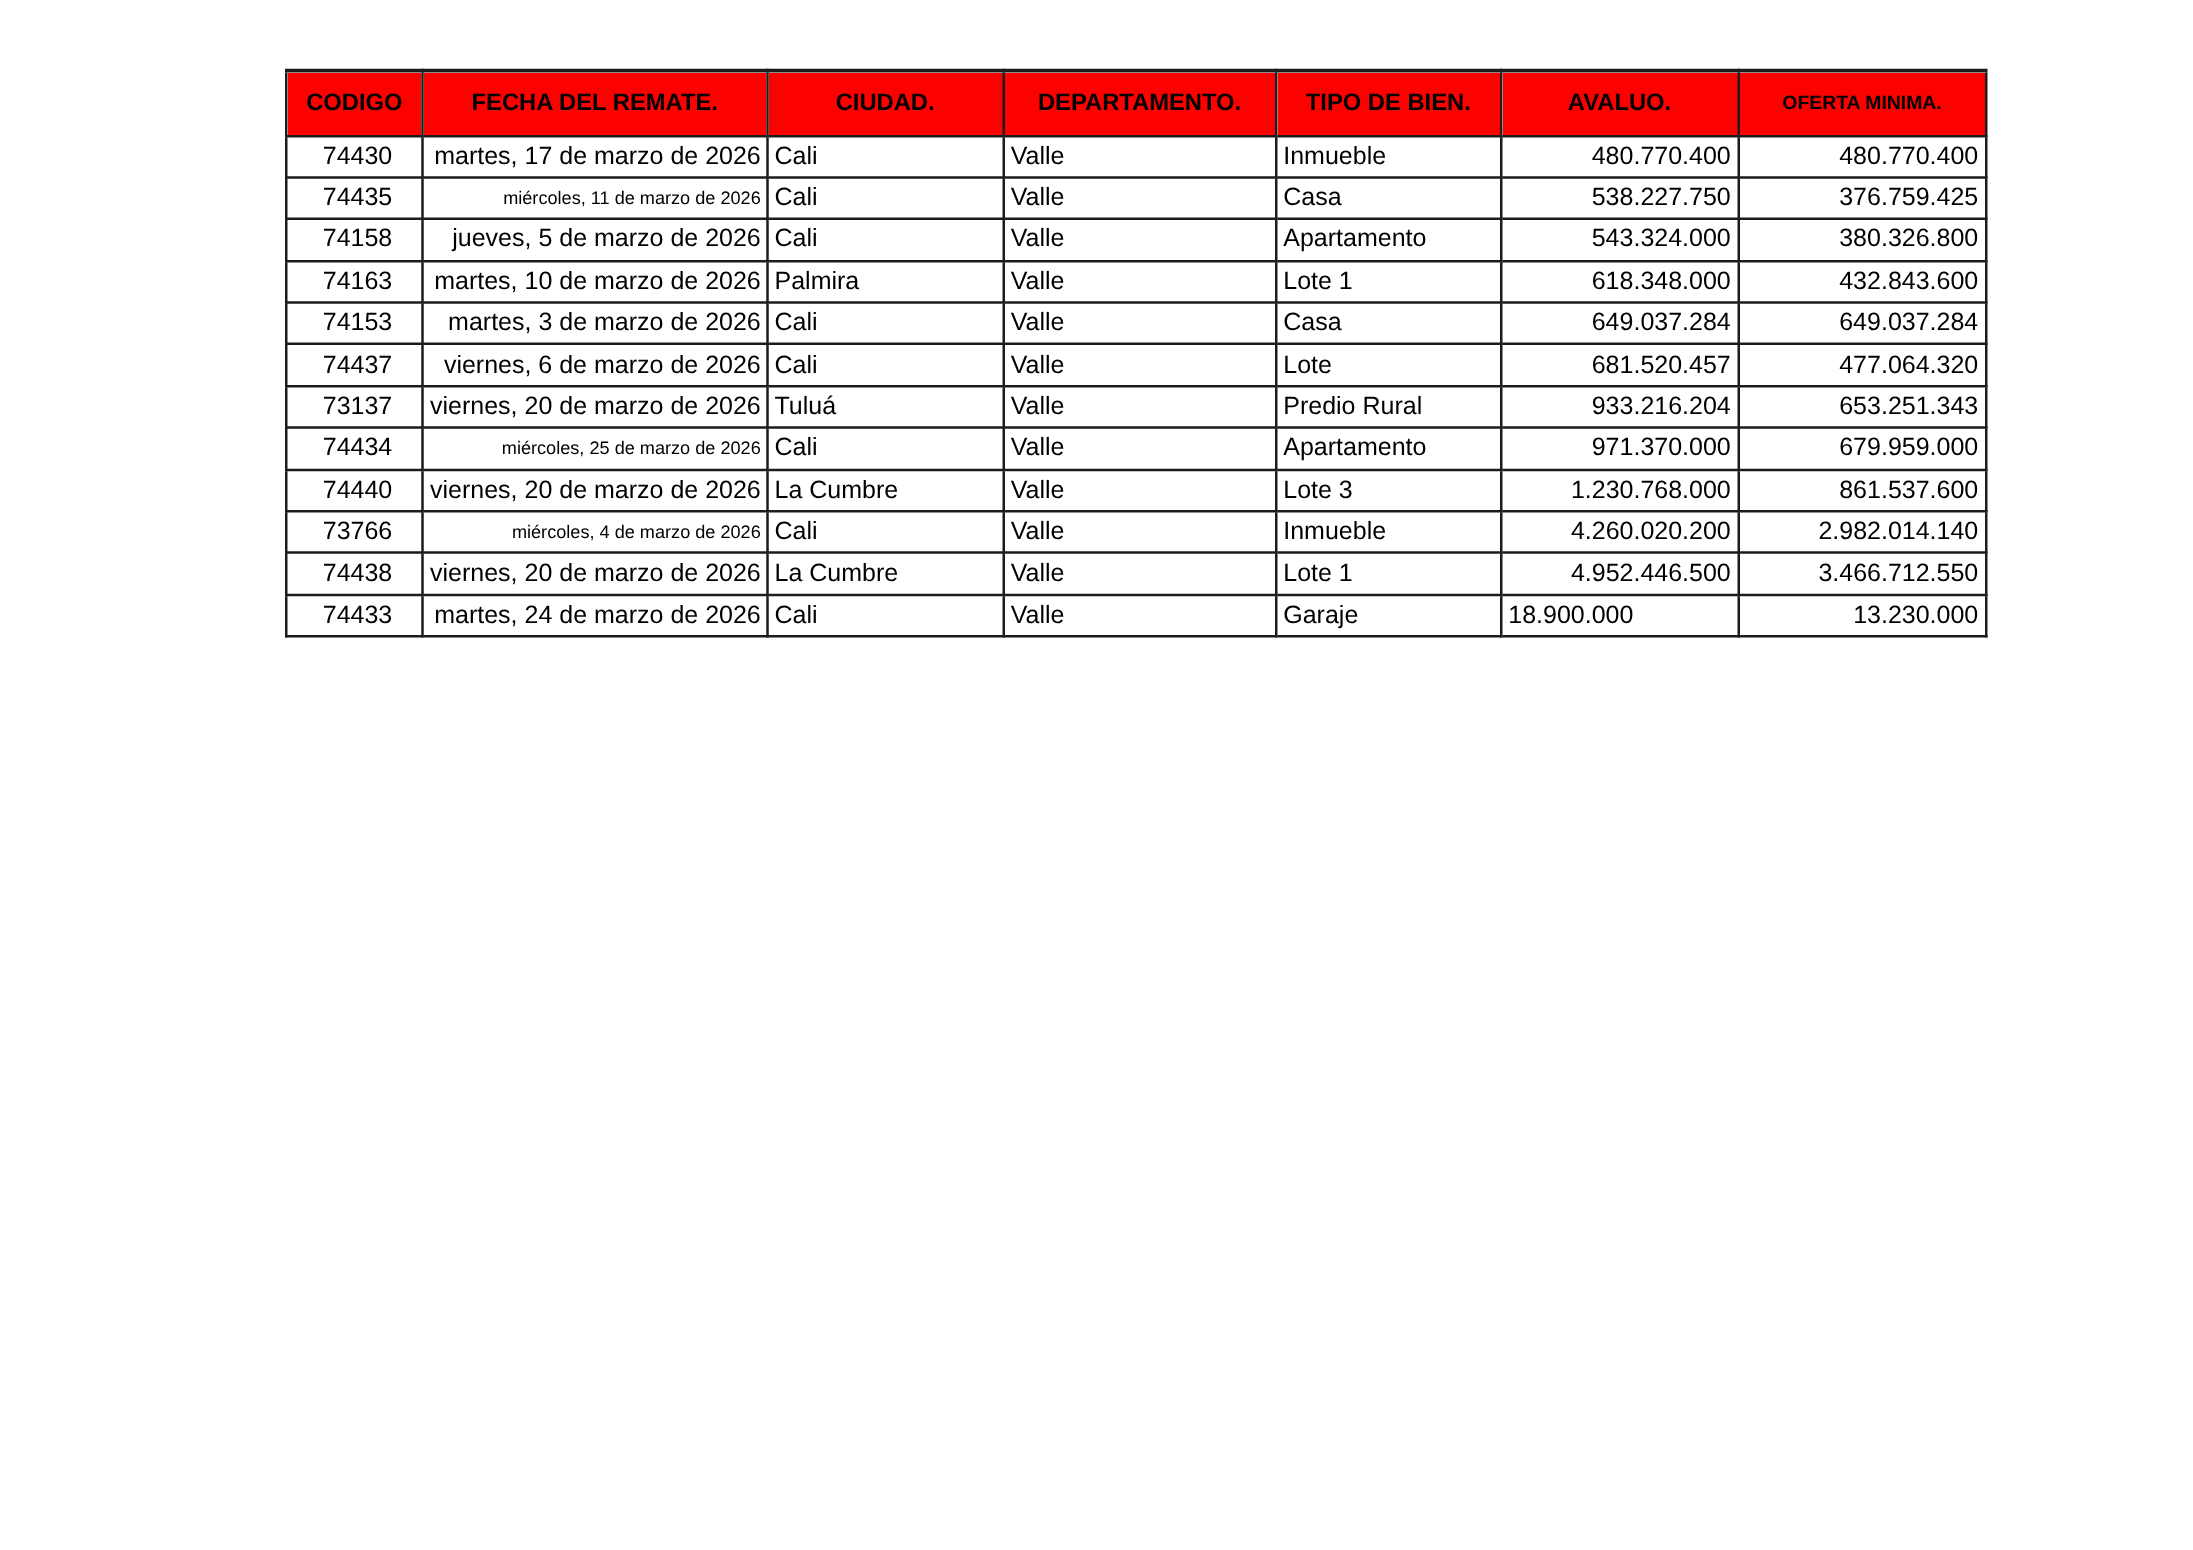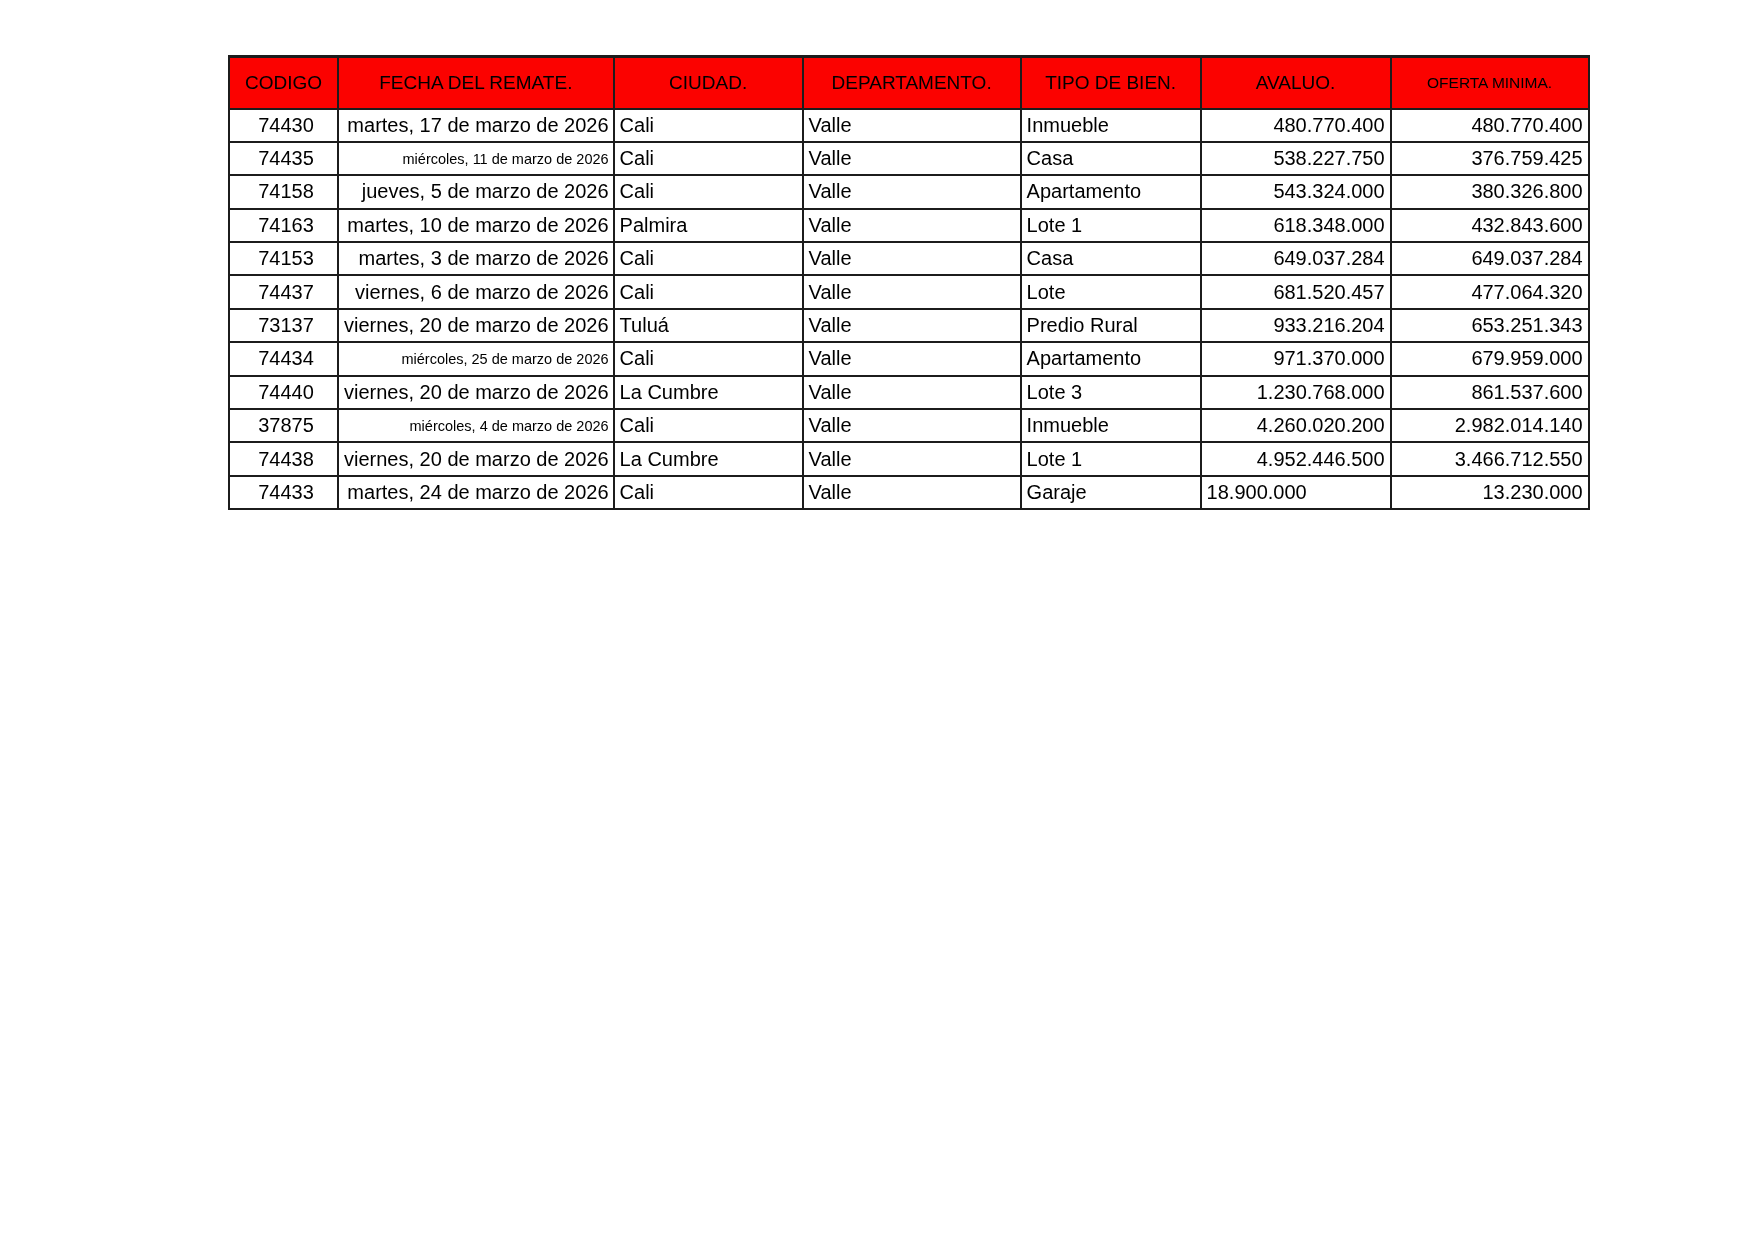--- a/index.html
+++ b/index.html
@@ -26,21 +26,21 @@
     border: 2px solid var(--grid-border, #1c1c1c);
     overflow: hidden;
     white-space: nowrap;
     vertical-align: middle;
     padding: 0 5px;
     box-sizing: border-box;
   }
   .remates thead th {
     background: var(--header-bg, #fb0200);
     color: var(--header-text, #000000);
-    font-weight: normal;
+    font-weight: bold;
     font-size: 19px;
     height: 52px;
     text-align: center;
   }
   .remates thead th:last-child {
     font-size: 15.5px; 
     margin-top: 24px;
   }
   .remates tbody td {
     height: 33.4px;
@@ -165,21 +165,21 @@
         <tr>
           <td class="col-codigo">74440</td>
           <td class="col-fecha">viernes, 20 de marzo de 2026</td>
           <td class="col-ciudad">La Cumbre</td>
           <td class="col-departamento">Valle</td>
           <td class="col-tipo">Lote 3</td>
           <td class="col-avaluo">1.230.768.000</td>
           <td class="col-oferta">861.537.600</td>
         </tr>
         <tr>
-          <td class="col-codigo">37875</td>
+          <td class="col-codigo">73766</td>
           <td class="col-fecha shrink">miércoles, 4 de marzo de 2026</td>
           <td class="col-ciudad">Cali</td>
           <td class="col-departamento">Valle</td>
           <td class="col-tipo">Inmueble</td>
           <td class="col-avaluo">4.260.020.200</td>
           <td class="col-oferta">2.982.014.140</td>
         </tr>
         <tr>
           <td class="col-codigo">74438</td>
           <td class="col-fecha">viernes, 20 de marzo de 2026</td>

